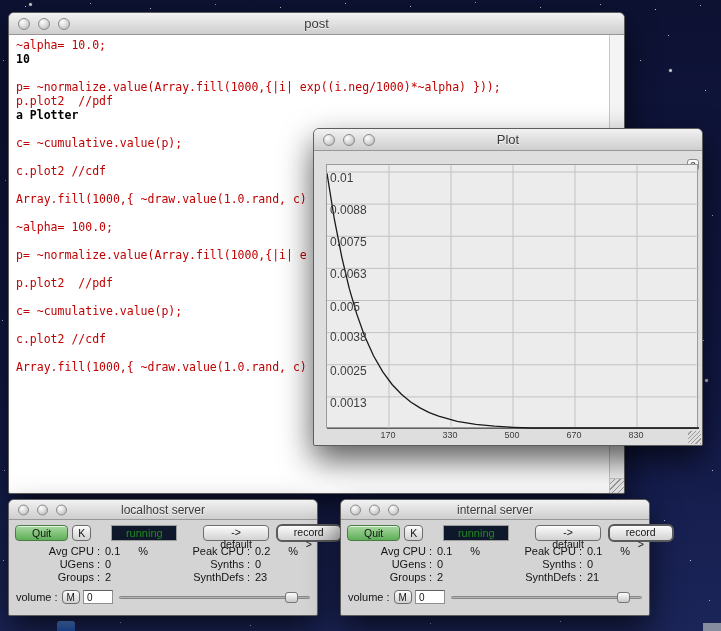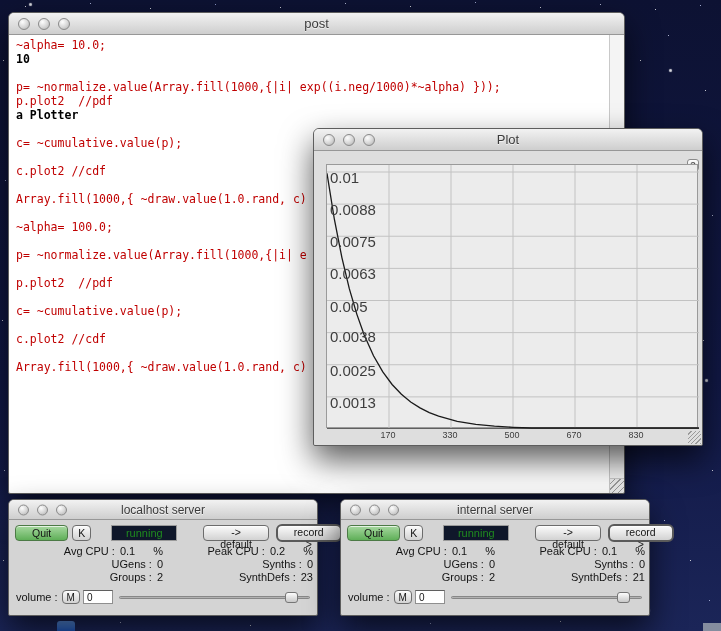--- a/index.html
+++ b/index.html
@@ -45,21 +45,21 @@
   .vscroll { position:absolute; top:0; right:0; bottom:15px; width:15px; background:#f4f4f4; border-left:1px solid #c9c9c9; }
   .grip { position:absolute; right:0; bottom:0; width:15px; height:15px; background:#ececec;
     border-left:1px solid #c9c9c9; border-top:1px solid #c9c9c9;
     background-image:repeating-linear-gradient(135deg, transparent 0 3px, #9a9a9a 3px 4px); cursor:nwse-resize; }
 
   
   #plot-window { left:313px; top:128px; width:390px; height:318px; background:#dedede; }
   .plot-content { position:absolute; left:0; top:22px; right:0; bottom:0; background:#dedede; border-radius:0 0 2px 2px; }
   .plot-frame { position:absolute; left:12px; top:13px; width:372px; height:264px; border:1px solid #9a9a9a; background:#ececec; }
   .plot-frame svg { position:absolute; left:0; top:0; width:372px; height:264px; display:block; }
-  .ylabel { position:absolute; left:3px; font-size:15px; color:#3d3d3d; line-height:10px; }
+  .ylabel { position:absolute; left:3px; font-size:12px; color:#3d3d3d; line-height:10px; }
   .xlabel { position:absolute; top:279px; width:30px; text-align:center; font-size:9px; color:#3d3d3d; }
   .help-button { position:absolute; top:8px; right:3px; width:12px; height:12px; border:1px solid #8a8a8a; border-radius:3px;
     background:linear-gradient(#fefefe,#d8d8d8); font-size:9px; font-weight:bold; color:#555;
     text-align:center; line-height:11px; cursor:pointer; }
   .plot-grip { position:absolute; right:1px; bottom:1px; width:13px; height:13px;
     background-image:repeating-linear-gradient(135deg, transparent 0 2px, #9a9a9a 2px 3px); cursor:nwse-resize; }
 
   
   .server-window { width:310px; height:117px; background:#d4d4d4; }
   #localhost-window { left:8px; top:499px; }
@@ -69,21 +69,21 @@
   .btn { height:16px; padding:0 16px; font-family:"Liberation Sans", sans-serif; font-size:10.5px; color:#141414;
     border:1px solid #6c6c6c; border-radius:4px; background:linear-gradient(#fbfbfb,#d2d2d2);
     box-shadow:inset 0 1px 0 rgba(255,255,255,.7); cursor:pointer; }
   .btn-quit { background:linear-gradient(#a7d8a0,#5faf58); border-color:#4c7a46; }
   .btn-k { padding:0 5px; margin-left:4px; }
   .btn-running { min-width:66px; height:16px; margin-left:20px; background:#0f172a; border:1px solid #9a9a9a;
     color:#1f8a1f; font-size:11px; text-align:center; line-height:15px; }
   .btn-default { margin-left:26px; }
   .btn-record { margin-left:7px; border:2px solid #5a5a5a; border-radius:6px; height:18px; }
   .stats { margin:1px 4px 0 4px; display:grid; grid-template-columns:1fr 1fr; font-size:11px; line-height:13px; }
-  .stat-cell { display:flex; position:relative;justify-content:flex-end; }
+  .stat-cell { display:flex; position:relative; }
   .stat-label { flex:0 0 58%; text-align:right; }
   .stat-value { padding-left:5px; }
   .stat-suffix { margin-left:18px; }
   .volume-row { display:flex; align-items:center; margin:6px 7px 0 7px; font-size:11px; }
   .btn-m { height:14px; padding:0 4px; font-size:10px; margin-left:4px; }
   .vol-field { width:30px; height:14px; margin-left:3px; background:#fff; border:1px solid #8f8f8f; border-top-color:#5f5f5f;
     font-size:10px; line-height:12px; padding:1px 3px; cursor:text; }
   .slider { flex:1; position:relative; height:14px; margin-left:6px; cursor:pointer; }
   .slider-track { position:absolute; left:0; right:0; top:6px; height:3px; background:#b2b2b2;
     border:1px solid #878787; border-radius:2px; }

